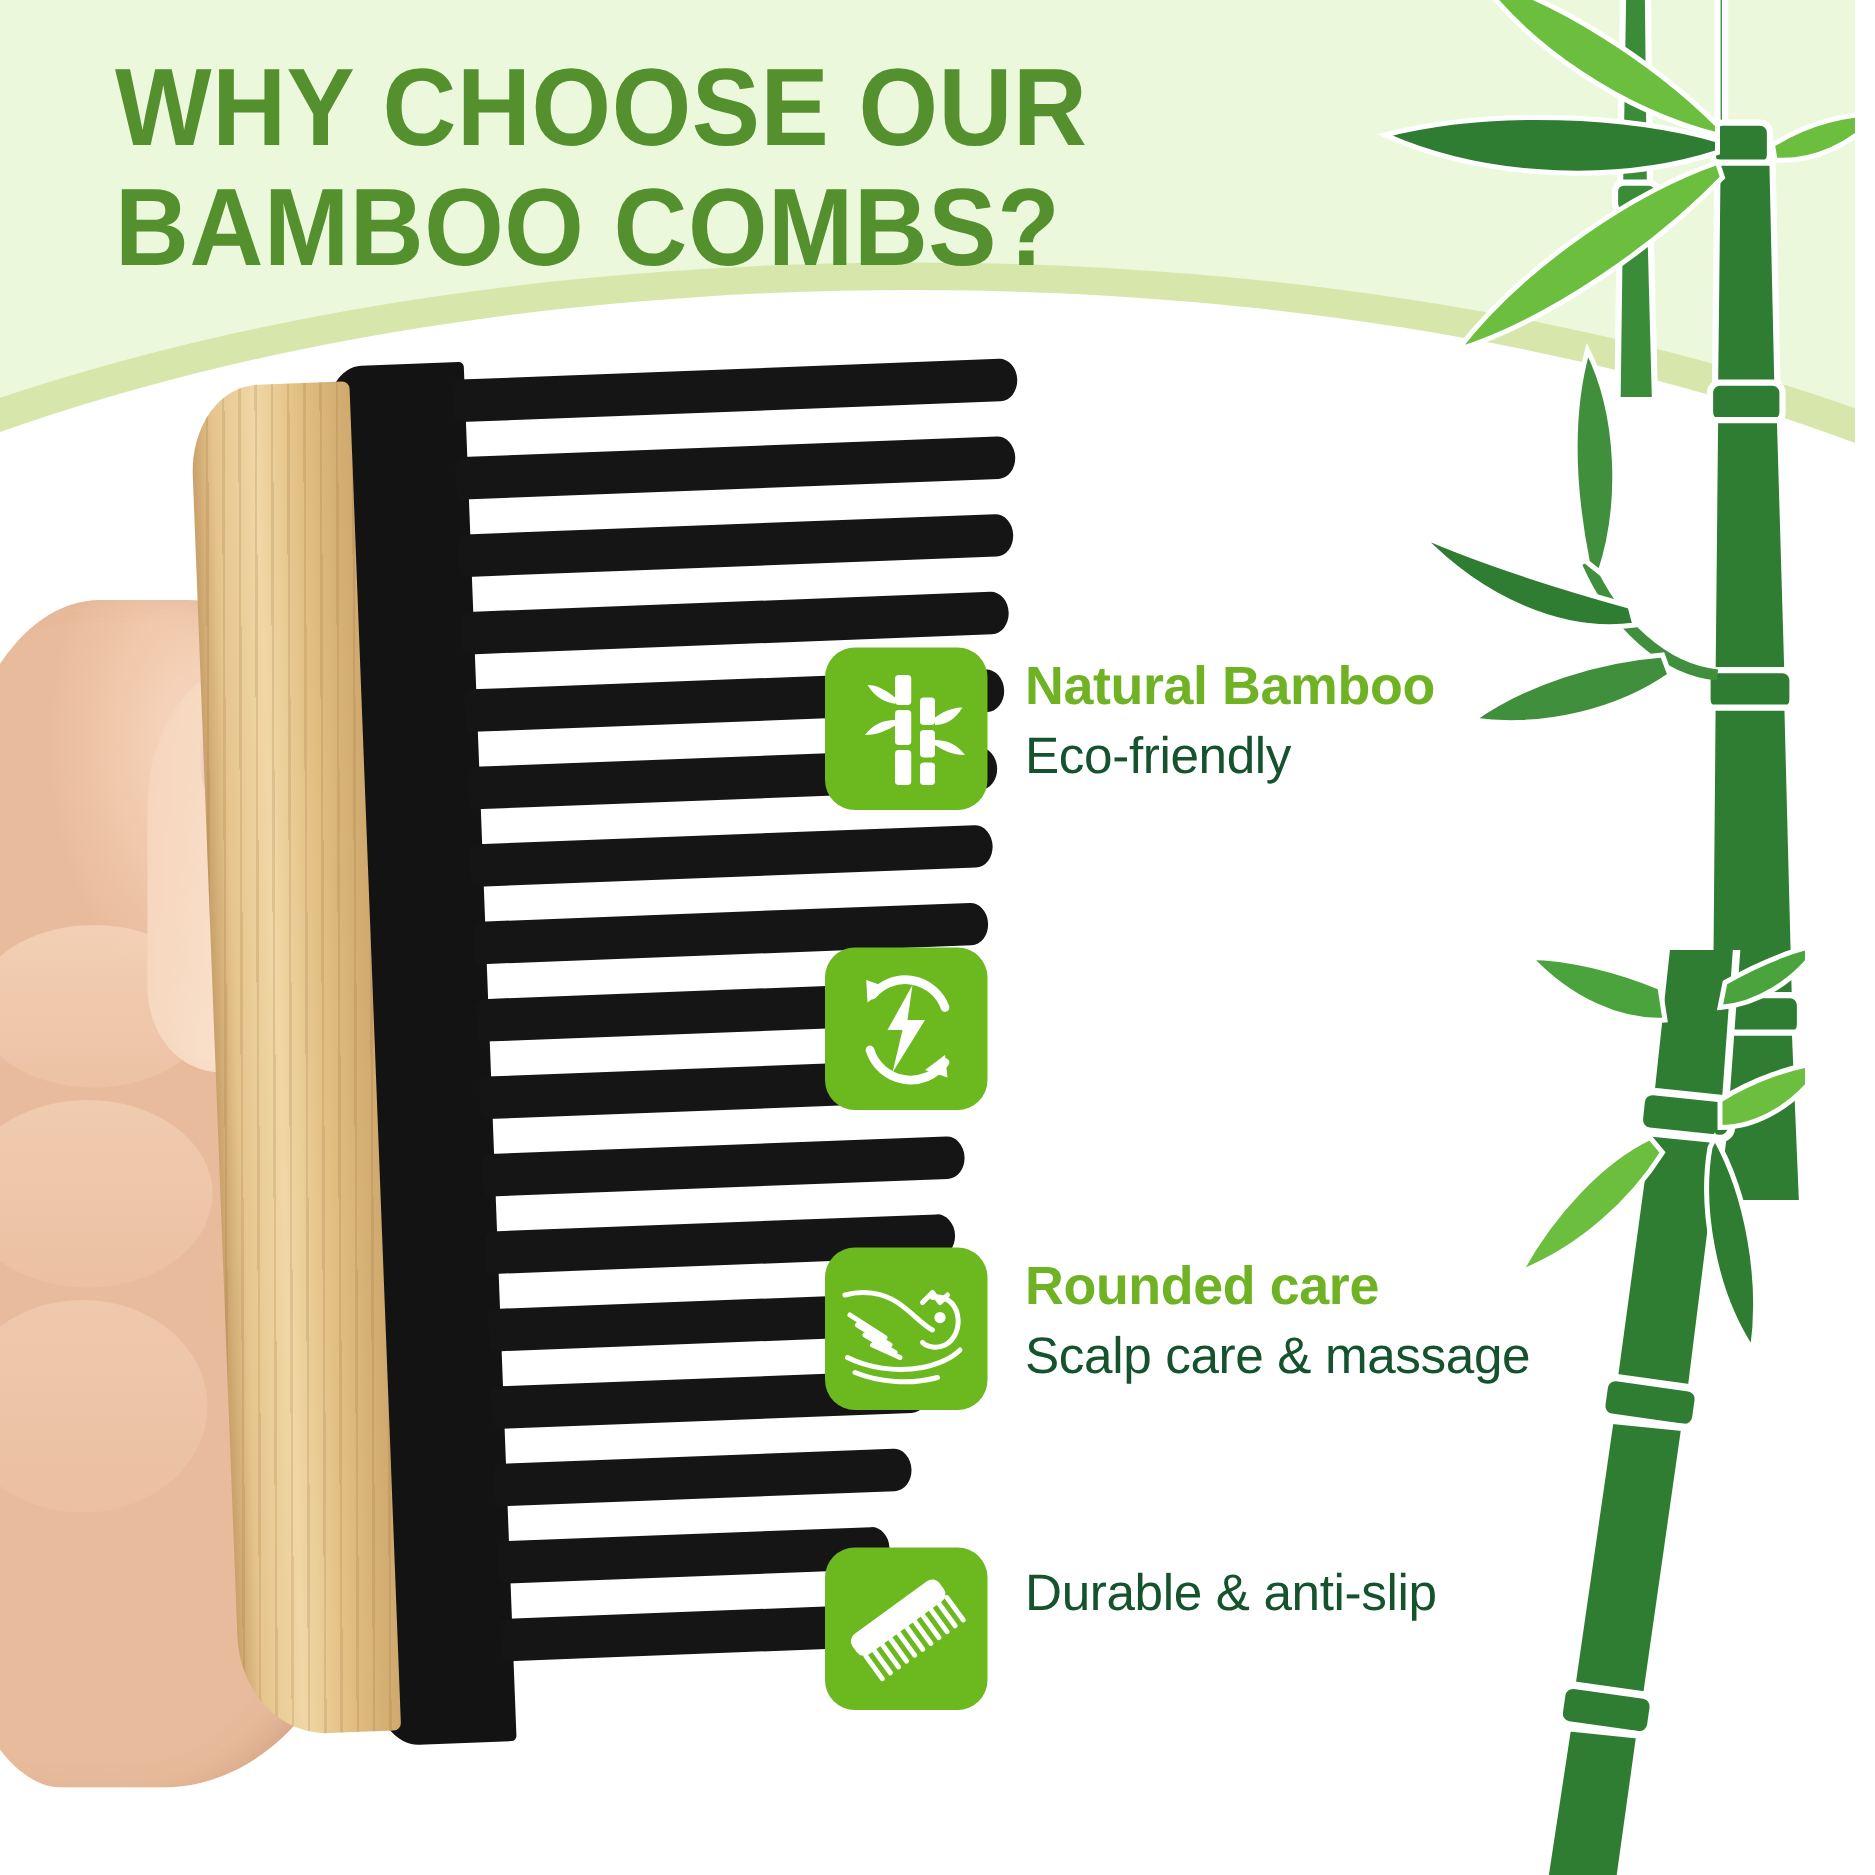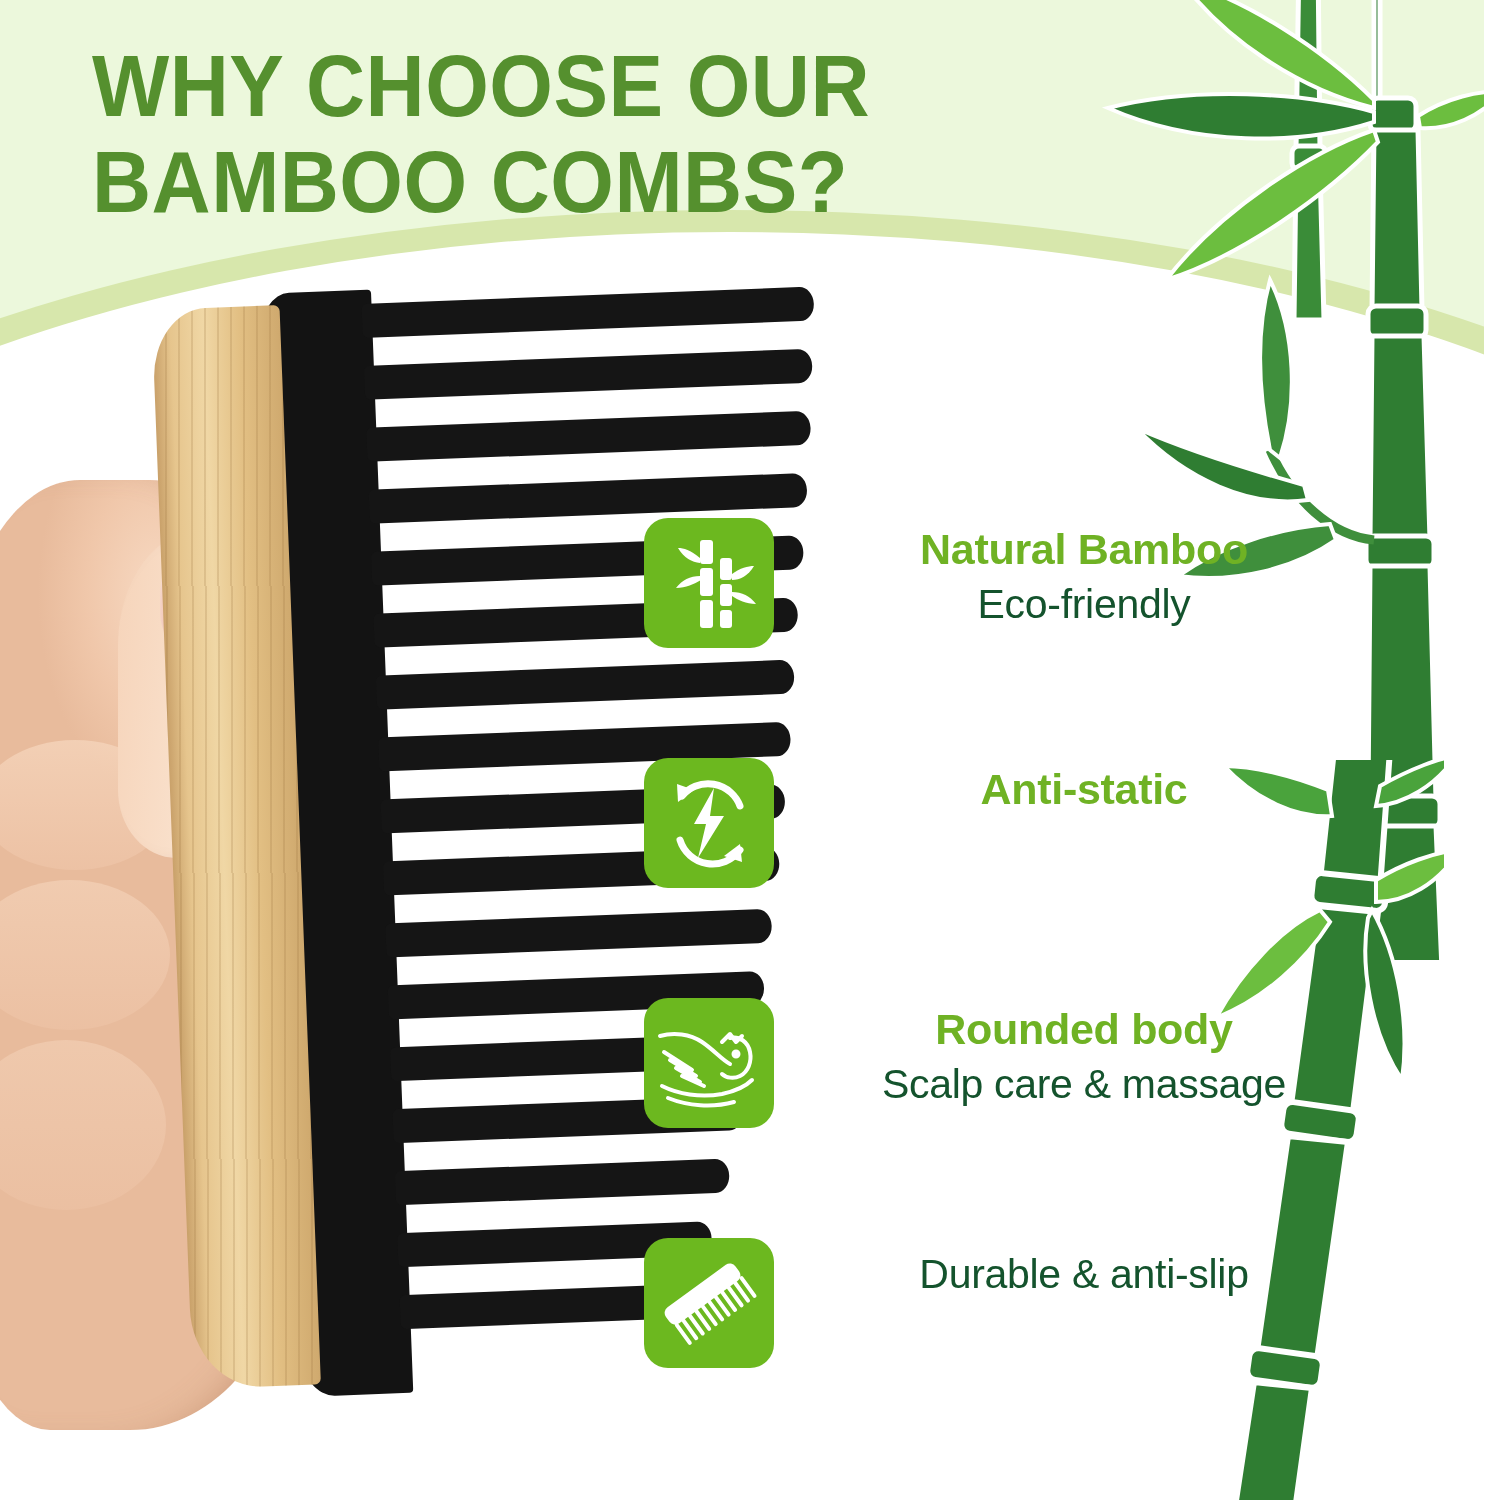--- a/index.html
+++ b/index.html
@@ -100,21 +100,21 @@
     position:absolute;left:108px;top:28px;width:112px;height:1104px;
     background:#131313;
     border-radius:30px 4px 4px 34px / 44px 4px 4px 48px;
   }
   .tooth{
     position:absolute;left:210px;height:34px;background:#151515;
     border-radius:6px 14px 14px 6px / 6px 50% 50% 6px;
   }
 
   
-  .features{position:absolute;left:644px;top:518px;width:700px;text-align:center;}
+  .features{position:absolute;left:660px;top:518px;width:700px;}
   .feature{position:relative;height:240px;}
   .tile{
     position:absolute;left:0;top:0;width:130px;height:130px;
     background:#6cb81f;border-radius:24px;
   }
   .tile svg{position:absolute;left:0;top:0;width:130px;height:130px;}
   .ftext{position:absolute;left:160px;top:6px;width:560px;}
   .fhead{
     color:#6fb224;font-size:43px;font-weight:bold;line-height:50px;
     letter-spacing:-.3px;
@@ -257,40 +257,39 @@
             <path d="M96 92 A34 34 0 0 1 36 82"></path>
           </g>
           <g fill="#ffffff">
             <path d="M33 26 L50 32 L34 44 Z"></path>
             <path d="M98 104 L80 98 L96 86 Z"></path>
             <path d="M70 30 L50 66 L62 66 L54 100 L80 58 L66 58 Z"></path>
           </g>
         </svg>
       </div>
       <div class="ftext">
-        <div class="fhead">Anti-static</div>
       </div>
     </div>
 
     <div class="feature">
       <div class="tile">
         <svg viewBox="0 0 130 130">
           <g fill="none" stroke="#ffffff" stroke-width="4" stroke-linecap="round" stroke-linejoin="round">
             <path d="M16 38 C30 34 46 36 58 44 C70 52 78 62 86 66"></path>
             <path d="M86 40 C96 38 104 44 106 54 C108 64 104 74 96 78 C90 81 82 80 78 76"></path>
             <path d="M78 44 L86 36 L92 44 L98 38"></path>
             <path d="M20 54 L48 72 M26 62 L52 78 M32 70 L56 84 M38 78 L60 88"></path>
             <path d="M18 88 C34 96 56 100 78 96 C92 93 102 88 108 82"></path>
             <path d="M24 100 C44 108 68 110 90 104"></path>
             <circle cx="92" cy="56" r="2.5" fill="#ffffff"></circle>
           </g>
         </svg>
       </div>
       <div class="ftext">
-        <div class="fhead">Rounded body</div>
+        <div class="fhead">Rounded care</div>
         <div class="fsub">Scalp care &amp; massage</div>
       </div>
     </div>
 
     <div class="feature">
       <div class="tile">
         <svg viewBox="0 0 130 130">
           <g transform="rotate(-36 65 65)">
             <rect x="22" y="44" width="86" height="20" rx="7" fill="#ffffff"></rect>
             <g fill="#ffffff">

